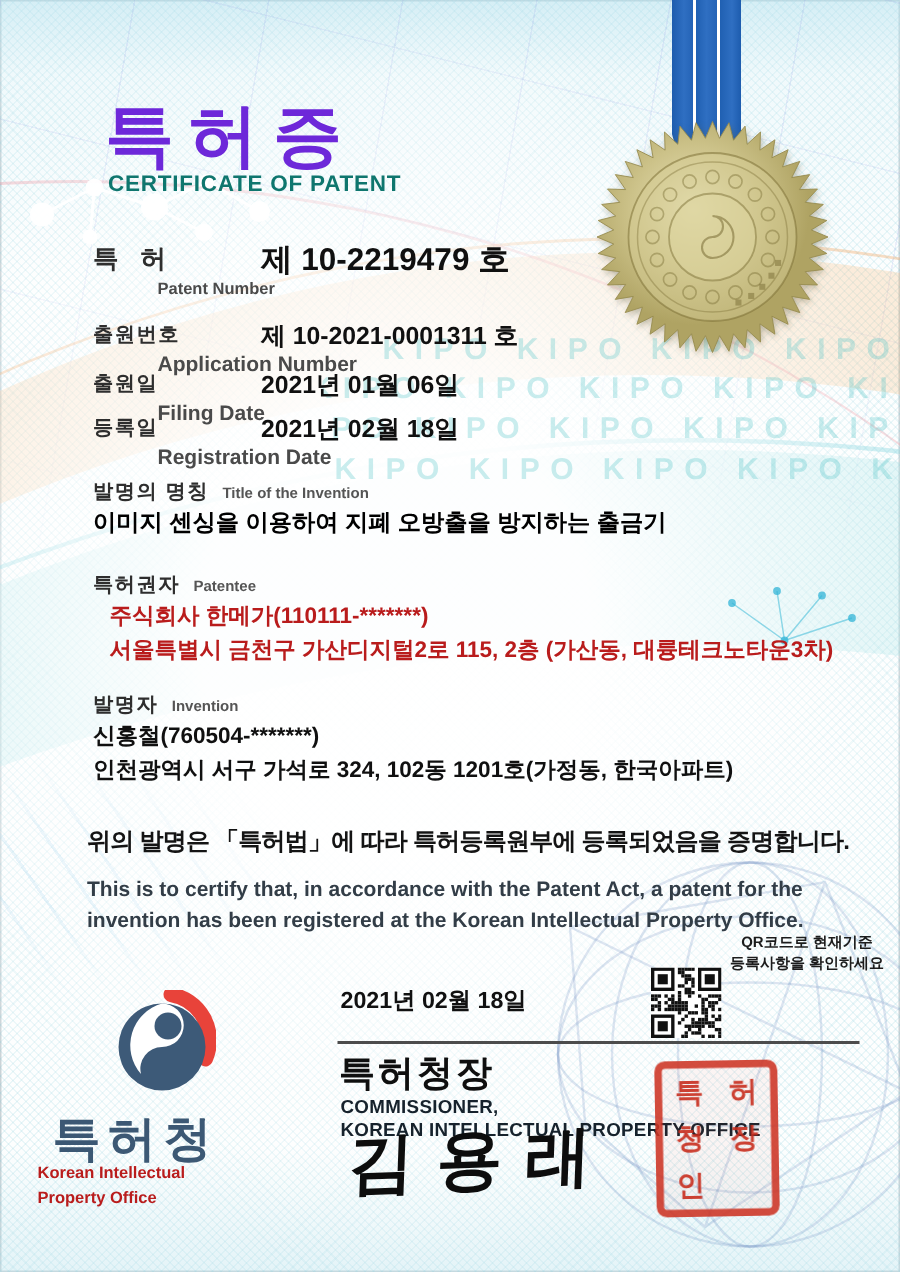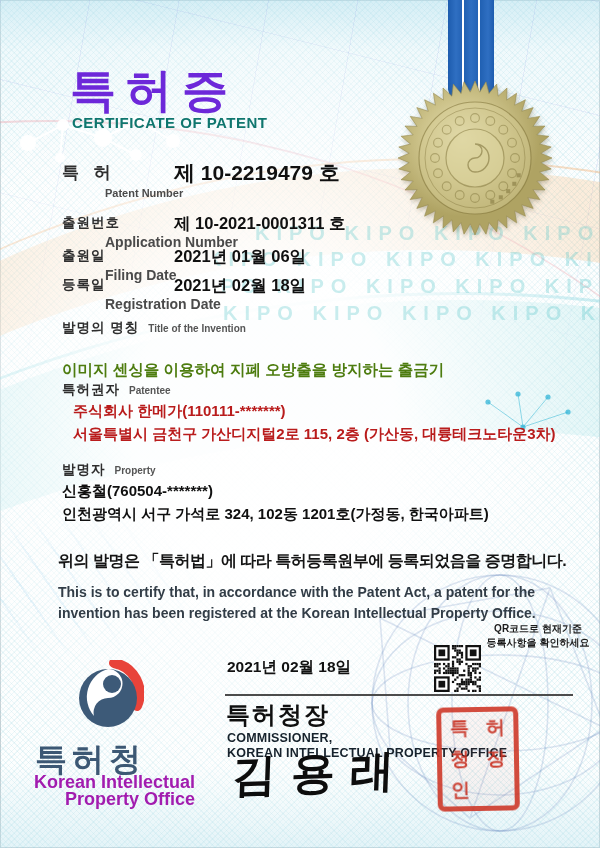--- a/index.html
+++ b/index.html
@@ -53,42 +53,42 @@
   .lab-en{font-weight:bold;color:#4a4a4a;padding-left:43px;}
   .f-label{left:62px;}
   .f1{top:161px;}  .f1 .lab-kr{font-size:17px;letter-spacing:5px;} .f1 .lab-en{font-size:11px;margin-top:3px;}
   .f2{top:214px;}  .f3{top:247px;}  .f4{top:276px;}
   .fsm .lab-kr{font-size:13.5px;letter-spacing:1px;} .fsm .lab-en{font-size:14px;margin-top:2px;}
   .f-val{left:174px;font-weight:bold;color:#101010;white-space:nowrap;}
   .v1{top:159px;font-size:21px;}
   .v2{top:213px;font-size:16.5px;} .v3{top:246px;font-size:16.5px;} .v4{top:275px;font-size:16.5px;}
   .sec-label{left:62px;font-size:13.5px;font-weight:bold;color:#2e2e2e;letter-spacing:1px;}
   .sec-label .en{font-size:10px;color:#555;margin-left:9px;letter-spacing:0;}
-  .inv-label{top:319px;} .inv-value{left:62px;top:338px;font-size:15.5px;font-weight:bold;color:#4d7c0f;white-space:nowrap;margin-top:22px;}
+  .inv-label{top:319px;} .inv-value{left:62px;top:338px;font-size:15.5px;font-weight:bold;color:#000000;white-space:nowrap;}
   .pat-label{top:381px;} .pat-lines{left:62px;top:399px;font-size:15px;font-weight:bold;color:#b91c1c;line-height:23px;white-space:nowrap;margin-left:11px;}
   .invr-label{top:461px;} .invr-lines{left:62px;top:479px;font-size:15px;font-weight:bold;color:#101010;line-height:23px;white-space:nowrap;}
   .stmt-kr{left:58px;top:551px;font-size:16px;font-weight:800;letter-spacing:-.5px;color:#141414;white-space:nowrap;}
   .stmt-en{left:58px;top:582px;font-size:14px;font-weight:bold;color:#323d47;line-height:21px;white-space:nowrap;}
   .issue-date{left:227px;top:657px;font-size:15.5px;font-weight:bold;color:#111;}
   .qr{left:434px;top:645px;}
   .qr-caption{left:486px;top:622px;width:104px;font-size:10px;font-weight:bold;color:#1c1c1c;line-height:14px;text-align:center;}
   .sepline{left:225px;top:694px;width:348px;height:2px;background:#4c4c4c;}
   .comm-kr{left:226px;top:699px;font-size:24px;font-weight:800;letter-spacing:2px;color:#0f0f0f;}
   .comm-en{left:227px;top:731px;font-size:12.5px;font-weight:800;color:#16222c;line-height:15px;letter-spacing:.2px;}
   .signature{left:232px;top:744px;font-size:44px;font-weight:600;letter-spacing:15px;color:#0d0d0d;
     transform:rotate(-2deg) skewX(-4deg);white-space:nowrap;}
   .seal{left:437px;top:707px;width:72px;height:94px;border:5px solid rgba(205,52,36,.88);border-radius:7px;
     background:rgba(210,60,40,.05);display:grid;grid-template-columns:1fr 1fr;transform:rotate(-1deg);
     filter:blur(.3px);}
   .seal span{display:flex;align-items:center;justify-content:center;font-size:19px;font-weight:800;
     color:rgba(200,45,30,.9);}
   
   .logo-sym{left:78px;top:660px;}
   .logo-kr{left:35px;top:738px;width:150px;text-align:left;font-size:32px;font-weight:800;letter-spacing:5px;color:#3c5874;}
-  .logo-en{left:25px;top:774px;width:170px;text-align:right;font-size:18px;font-weight:bold;color:#a21caf;line-height:17px;}
+  .logo-en{left:25px;top:774px;width:170px;text-align:left;font-size:11px;font-weight:bold;color:#b91c1c;line-height:17px;}
 </style>
 </head>
 <body>
 
 <div class="page">
 
   <div class="texture"></div>
   <div class="gridlines"></div>
   <div class="arc-peach"></div>
   <div class="arc-peach2"></div>
@@ -214,21 +214,21 @@
 
   <div class="abs sec-label pat-label">
     <span>특허권자</span><span class="en">Patentee</span>
   </div>
   <div class="abs pat-lines">
     <div>주식회사 한메가(110111-*******)</div>
     <div>서울특별시 금천구 가산디지털2로 115, 2층 (가산동, 대륭테크노타운3차)</div>
   </div>
 
   <div class="abs sec-label invr-label">
-    <span>발명자</span><span class="en">Property</span>
+    <span>발명자</span><span class="en">Invention</span>
   </div>
   <div class="abs invr-lines">
     <div>신홍철(760504-*******)</div>
     <div>인천광역시 서구 가석로 324, 102동 1201호(가정동, 한국아파트)</div>
   </div>
 
   <div class="abs stmt-kr">위의 발명은 「특허법」에 따라 특허등록원부에 등록되었음을 증명합니다.</div>
   <div class="abs stmt-en">
     <div>This is to certify that, in accordance with the Patent Act, a patent for the</div>
     <div>invention has been registered at the Korean Intellectual Property Office.</div>

